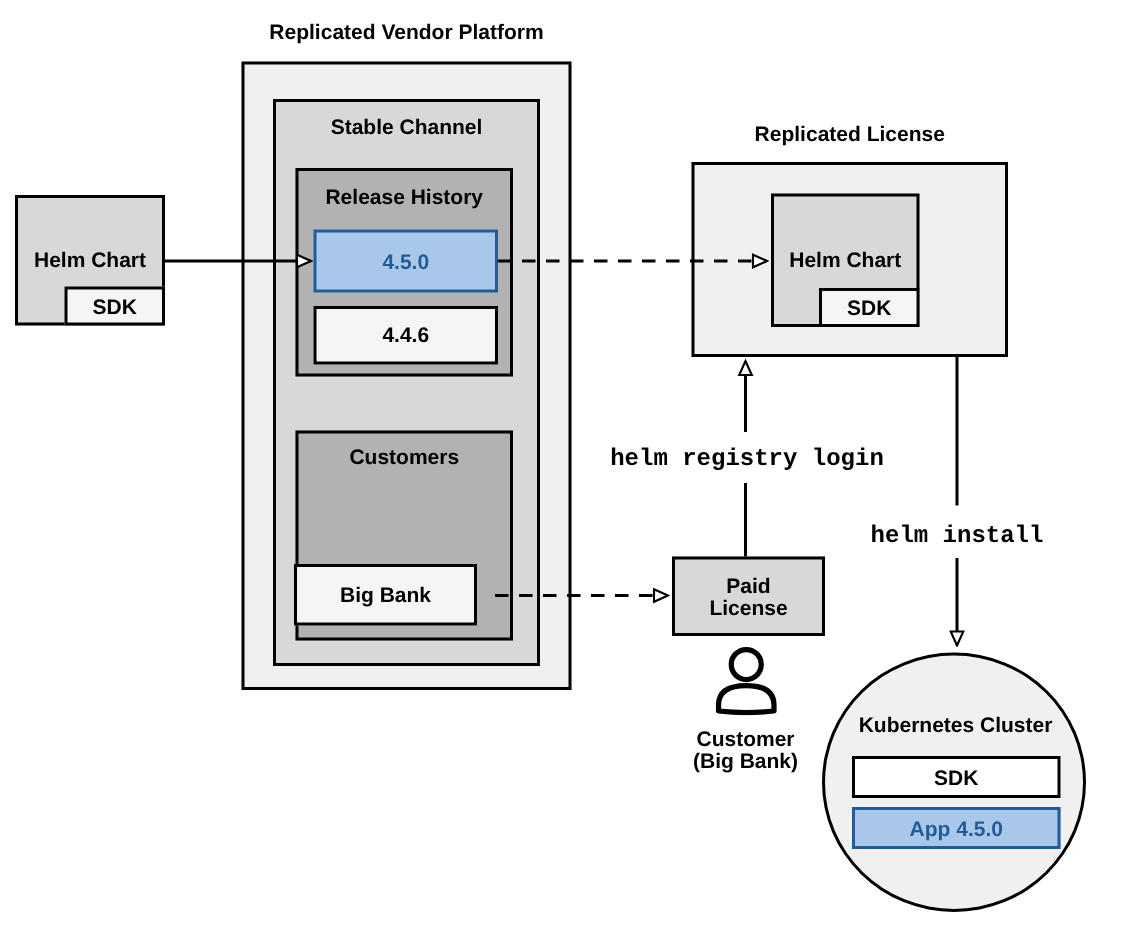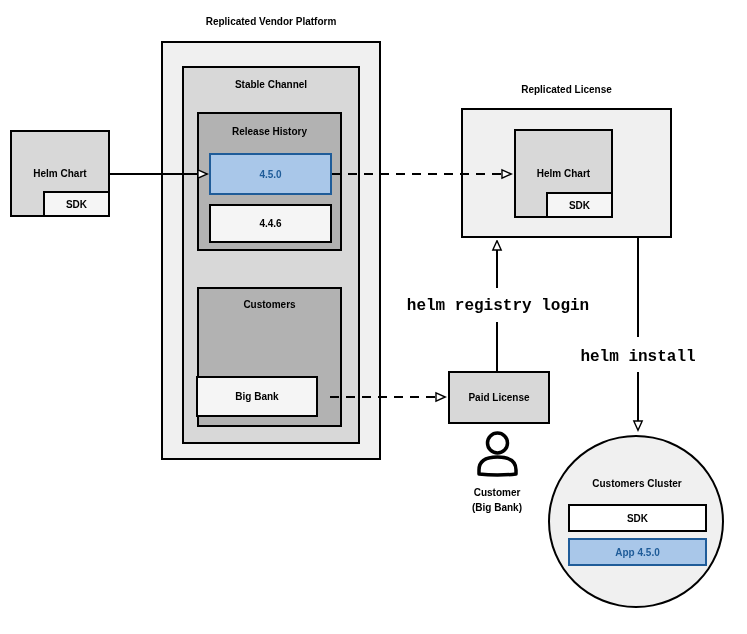--- a/index.html
+++ b/index.html
@@ -20,21 +20,21 @@
   .fill-dark   { background: #b2b2b2; }
   .fill-lite   { background: #f5f5f5; }
   .fill-white  { background: #ffffff; }
   .blue-box {
     background: #a9c7e9;
     border-color: #1f5c99;
     color: #1f5c99;
   }
   .lbl {
     font-weight: bold;
-    font-size: 10px;
+    font-size: 14px;
     line-height: 15px;
     color: #000000;
     text-align: center;
   }
   .blue-box .lbl, .lbl.blue-text { color: #1f5c99; }
   .flex-center {
     display: flex;
     align-items: center;
     justify-content: center;
   }
@@ -137,21 +137,21 @@
     <div>Customer</div>
     <div>(Big Bank)</div>
   </div>
 
   <div class="mono-cmd" style="left:563px; top:348px; width:150px;">helm install</div>
 
   <div class="mono-cmd" style="left:390px; top:297px; width:216px;">helm registry login</div>
 
   <div class="circle fill-outer" style="left:548px; top:435px; width:176px; height:173px;"></div>
 
-  <div class="floating-title lbl" style="left:549px; top:476px; width:176px;">Customers Cluster</div>
+  <div class="floating-title lbl" style="left:549px; top:476px; width:176px;">Kubernetes Cluster</div>
 
   <div class="box fill-white flex-center" style="left:568px; top:504px; width:139px; height:28px;">
     <span class="lbl">SDK</span>
   </div>
 
   <div class="box blue-box flex-center" style="left:568px; top:538px; width:139px; height:28px;">
     <span class="lbl blue-text">App 4.5.0</span>
   </div>
 
   <svg id="arrow-overlay">

